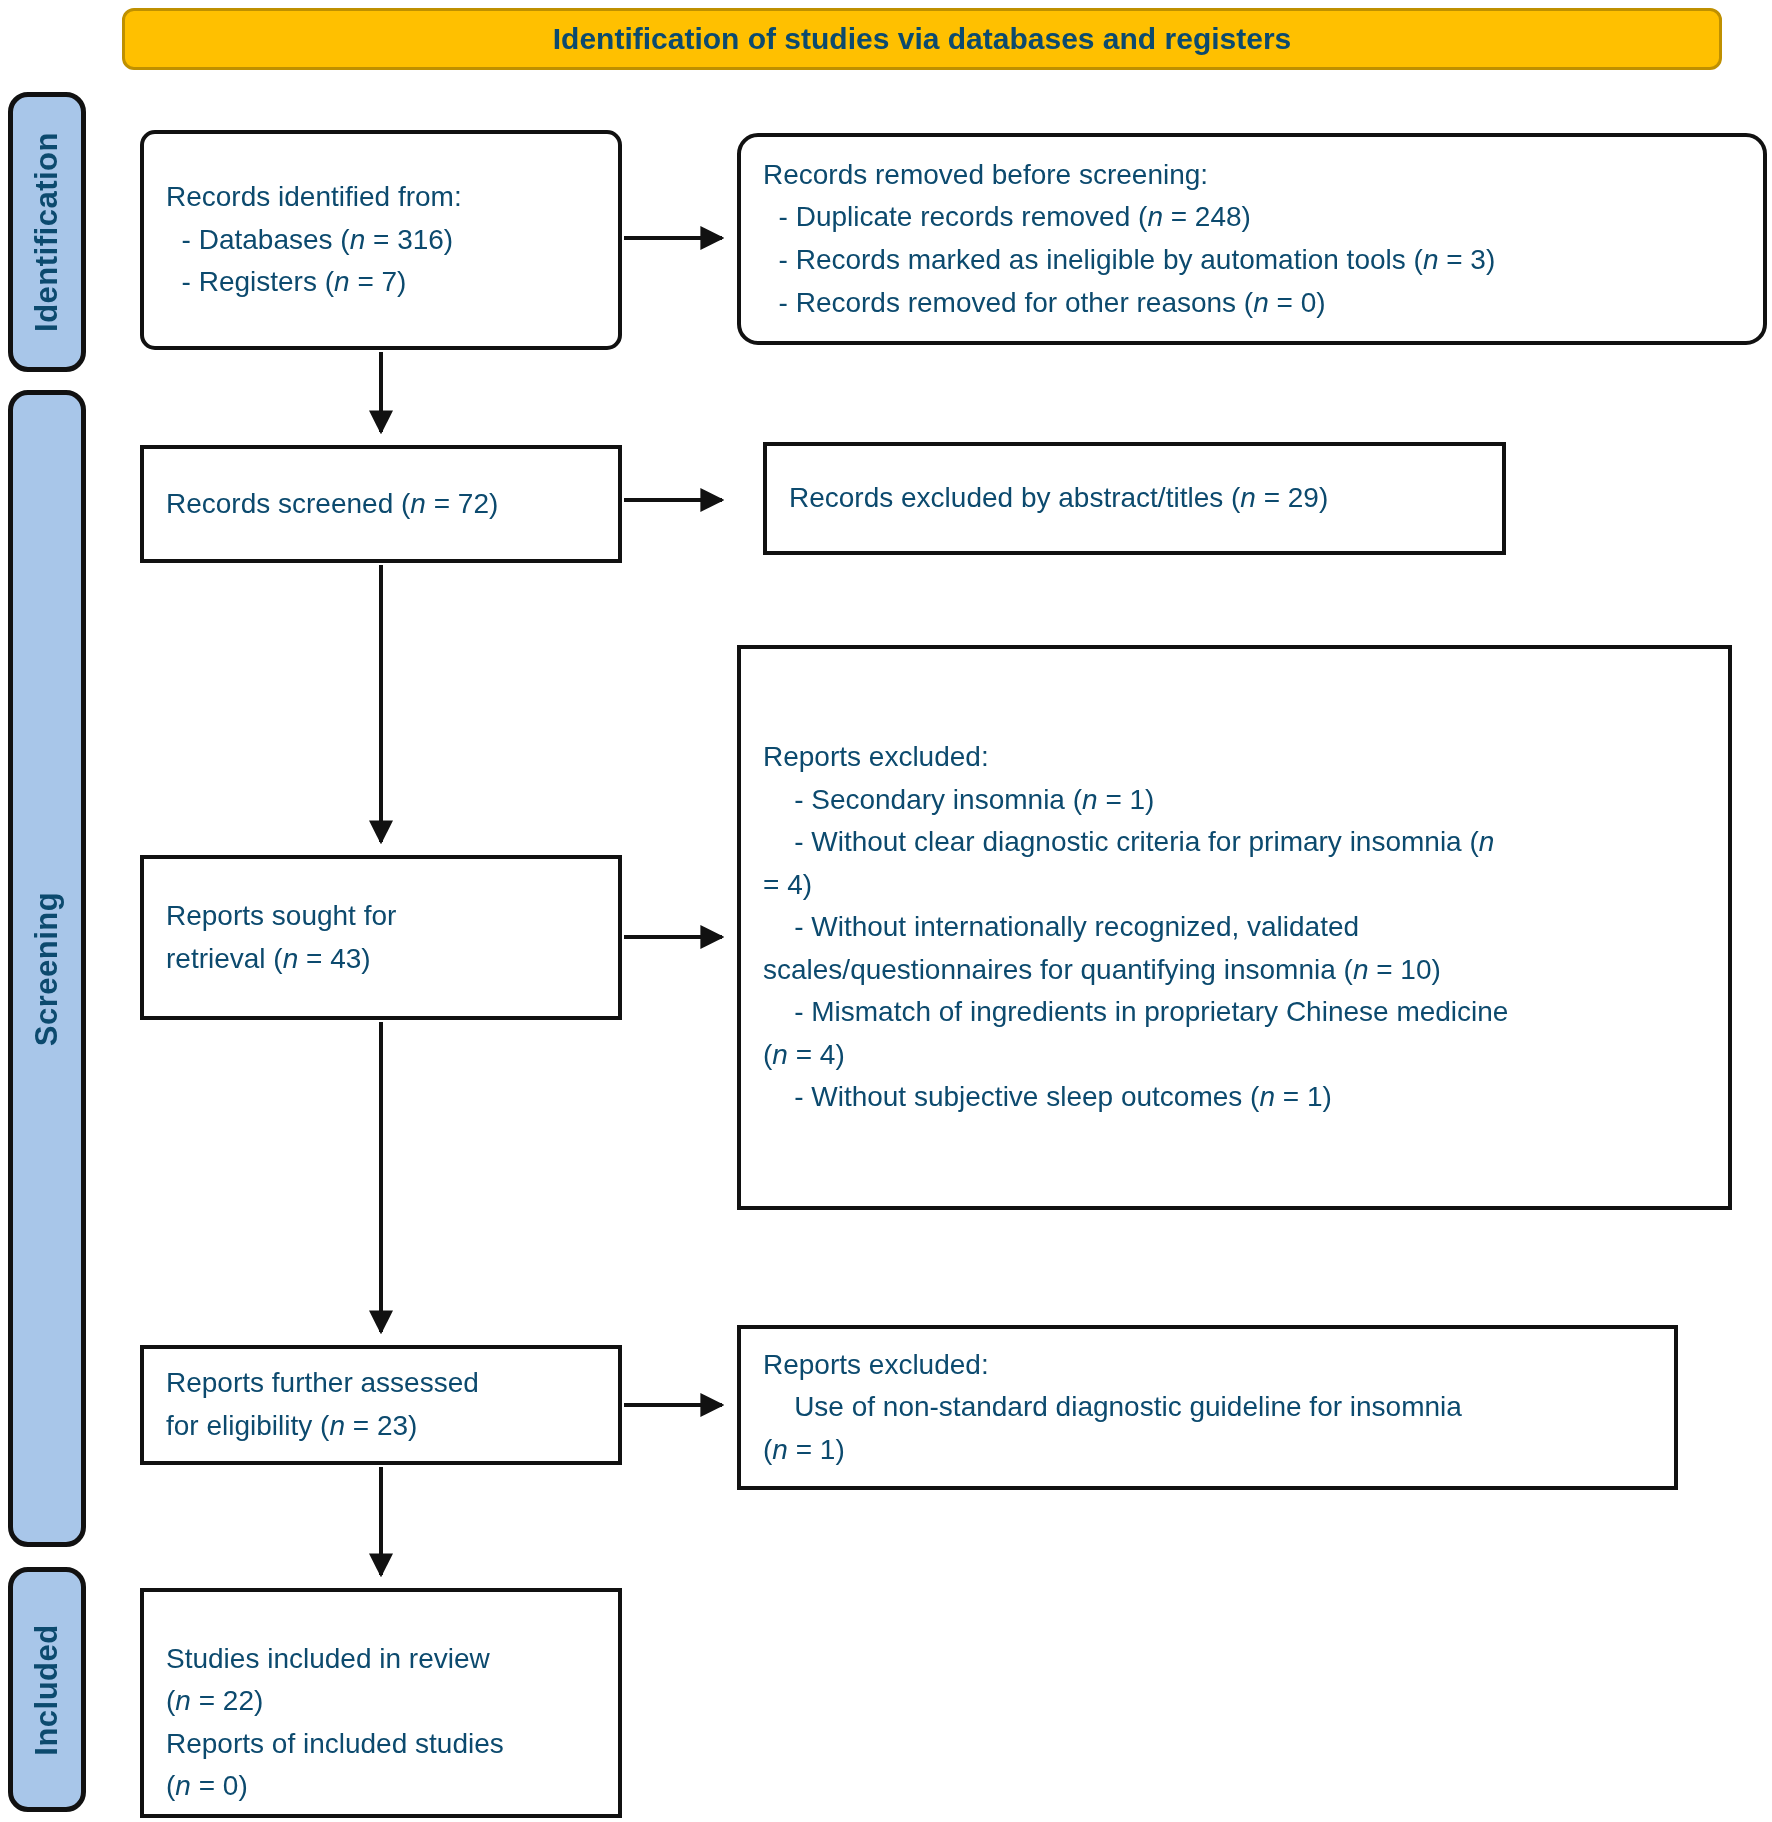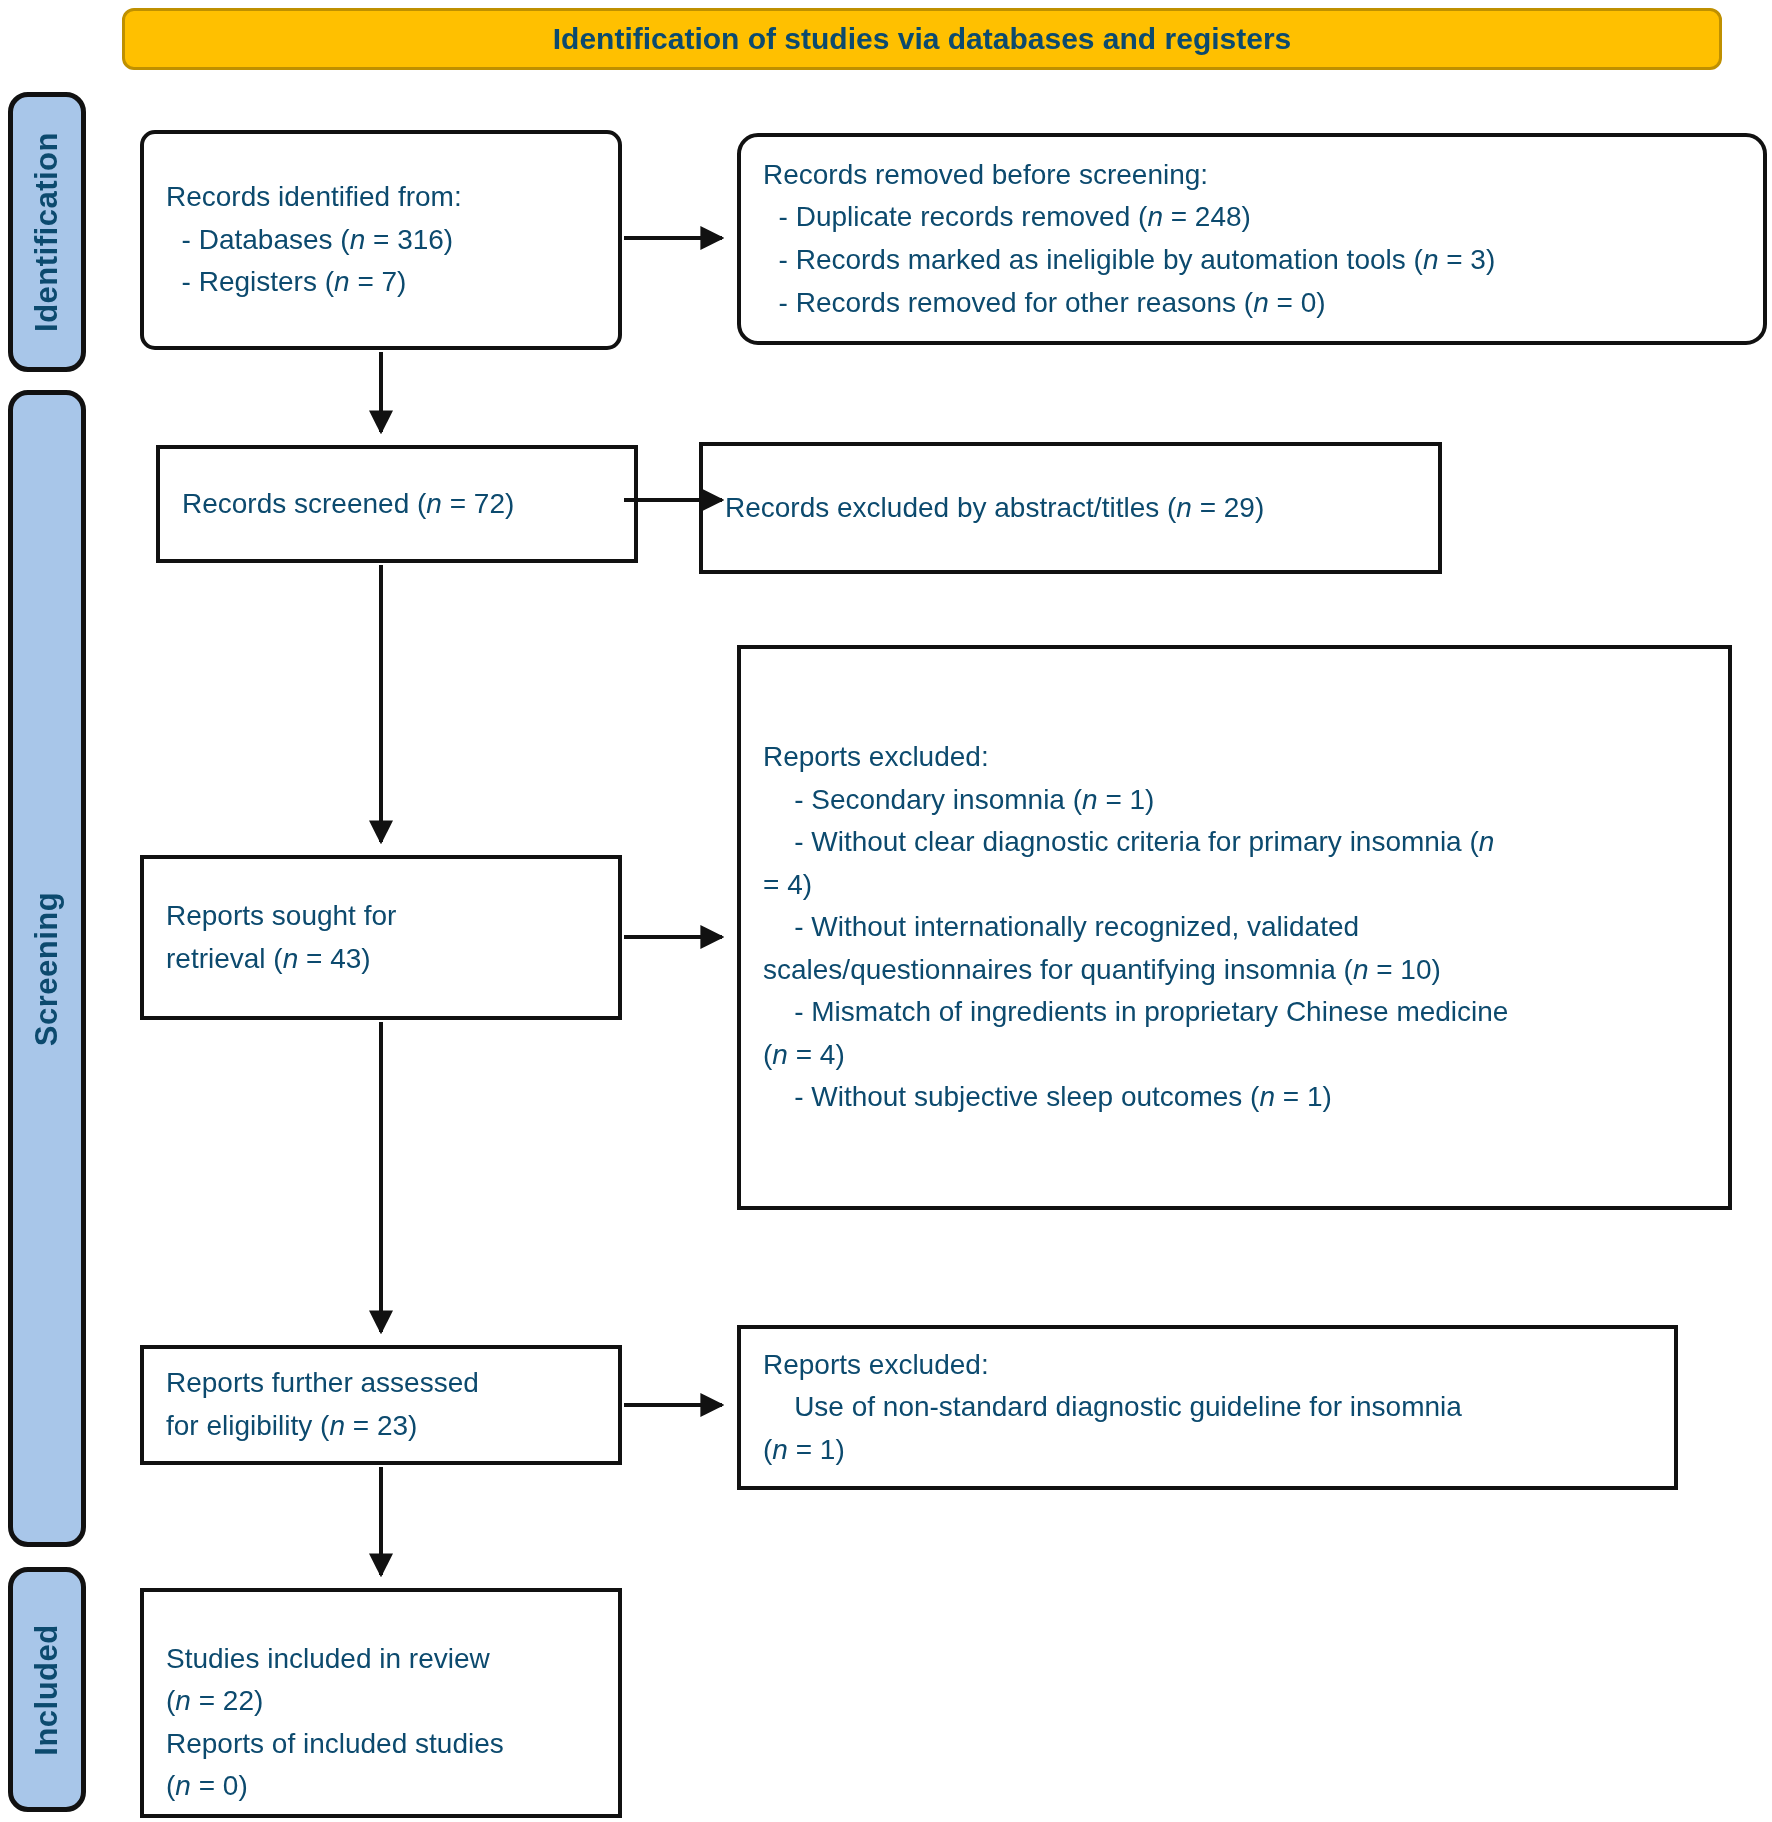--- a/index.html
+++ b/index.html
@@ -56,27 +56,27 @@
     font-size: 28px;
     line-height: 1.52;
   }
   .node .txt {
     padding: 6px 22px;
     white-space: pre-wrap;
     width: 100%;
   }
   
   .box-records-identified { left: 140px; top: 130px; width: 482px; height: 220px; border-radius: 15px; }
-  .box-records-screened   { left: 140px; top: 445px; width: 482px; height: 118px; margin-left: 16px; }
+  .box-records-screened   { left: 140px; top: 445px; width: 482px; height: 118px; }
   .box-reports-sought     { left: 140px; top: 855px; width: 482px; height: 165px; }
   .box-reports-assessed   { left: 140px; top: 1345px; width: 482px; height: 120px; }
   .box-studies-included   { left: 140px; top: 1588px; width: 482px; height: 230px; align-items: flex-end; }
   
   .box-records-removed    { left: 737px; top: 133px;  width: 1030px; height: 212px; border-radius: 21px; }
-  .box-excluded-abstract  { left: 699px; top: 442px;  width: 743px;  height: 132px; align-items: center; }
+  .box-excluded-abstract  { left: 763px; top: 442px;  width: 743px;  height: 113px; align-items: center; }
   .box-excluded-screening { left: 737px; top: 645px;  width: 995px;  height: 565px; }
   .box-excluded-eligibility{ left: 737px; top: 1325px; width: 941px;  height: 165px; }
   svg.arrows {
     position: absolute; left: 0; top: 0;
     width: 1772px; height: 1822px;
     pointer-events: none;
   }
   svg.arrows line { stroke: var(--line); stroke-width: 4px; }
 </style>
 </head>

